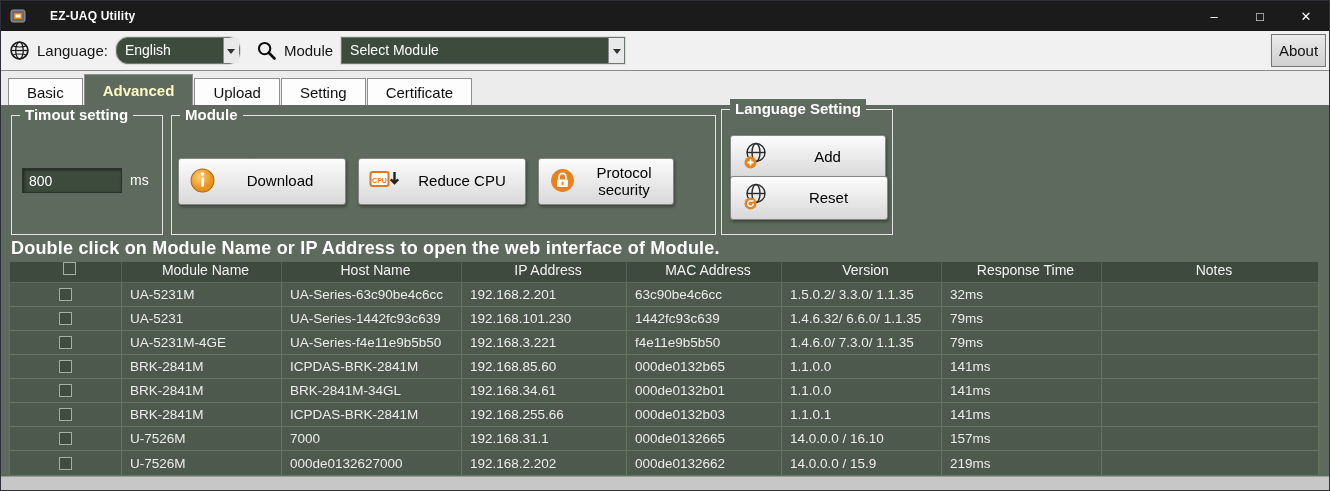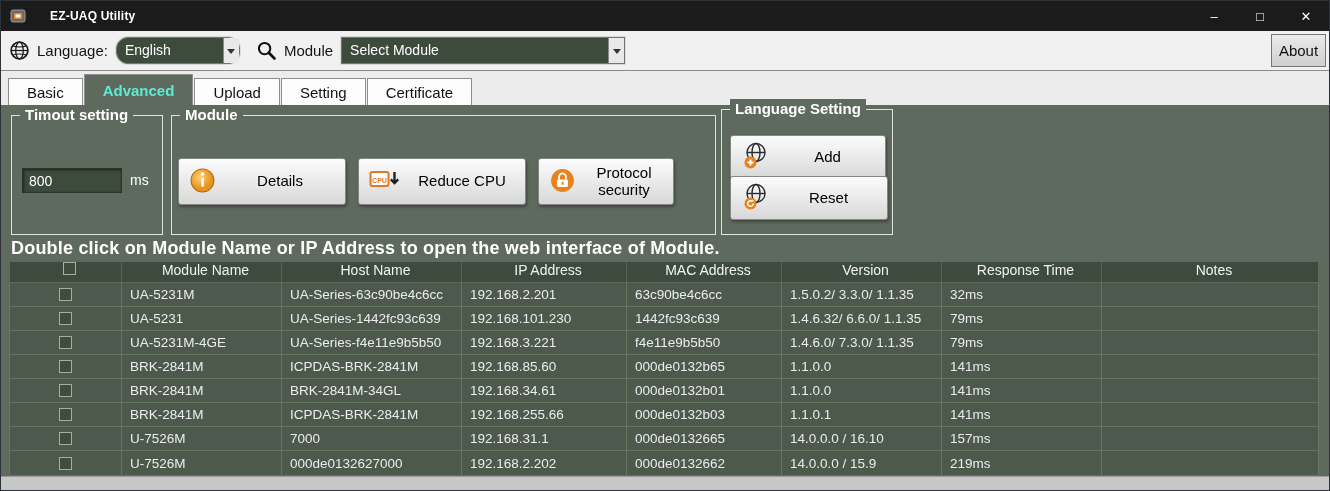--- a/index.html
+++ b/index.html
@@ -27,21 +27,21 @@
   .dd-text{ color:#ffffff; font-size:14px; padding:4px 8px 0 8px; flex:1; white-space:nowrap; overflow:hidden; }
   .dd-arrow{ width:16px; background:#e9e9e9; border-left:1px solid #8a8a8a; display:flex; align-items:center; justify-content:center; }
   .dd-arrow:after{ content:""; border:4px solid transparent; border-top:5px solid #333; margin-top:5px; }
   .dd-language{ width:124px; margin-right:16px;border-radius:12px; }
   .dd-module{ width:284px; }
   .about-btn{ position:absolute; right:3px; top:3px; bottom:3px; width:55px; background:linear-gradient(#ebebeb,#cfcfcf); border:1px solid #767676; font-size:15px; color:#111; display:flex; align-items:center; justify-content:center; }
 
   
   .tabstrip{ height:34px; background:#ececec; display:flex; align-items:flex-end; padding-left:7px; flex:0 0 auto; }
   .tab{ height:27px; padding:0 18px; display:flex; align-items:center; background:#fdfdfd; border:1px solid #8f8f8f; border-bottom:none; margin-right:1px; font-size:15px; color:#111; }
-  .tab.active{ background:#5e6a5e; color:#5eead4; font-weight:bold; height:31px; }
+  .tab.active{ background:#5e6a5e; color:#fef9c3; font-weight:bold; height:31px; }
 
   
   .pane{ flex:1; position:relative; background:#5e6a5e; }
 
   .groupbox{ position:absolute; border:1px solid #e2e2e2; }
   .gb-title{ position:absolute; top:-11px; left:8px; background:#5e6a5e; padding:0 5px; color:#ffffff; font-size:15px; font-weight:bold; line-height:20px; white-space:nowrap; }
 
   .gb-timeout{ left:10px; top:10px; width:152px; height:120px; }
   .timeout-input{ position:absolute; left:10px; top:52px; width:100px; height:25px; background:#3c4b3c; border:1px solid #26302а; border:1px solid #2a342a; color:#ffffff; font-size:14px; padding:0 6px; box-shadow:inset 1px 1px 3px rgba(0,0,0,.55); font-family:"Liberation Sans",sans-serif; }
   .ms-label{ position:absolute; left:118px; top:56px; color:#ffffff; font-size:14px; }
@@ -151,21 +151,21 @@
                 <radialGradient id="gball" cx="40%" cy="35%">
                   <stop offset="0%" stop-color="#ffd37a"></stop>
                   <stop offset="100%" stop-color="#e8921e"></stop>
                 </radialGradient>
               </defs>
             <circle cx="13" cy="13" r="11" fill="url(#gball)" stroke="#a86a10"></circle>
             <rect x="11.8" y="10" width="2.6" height="9" rx="1.2" fill="#fff"></rect>
             <circle cx="13" cy="6.8" r="1.7" fill="#fff"></circle>
           </svg>
         </span>
-        <span class="btn-label">Details</span>
+        <span class="btn-label">Download</span>
       </div>
 
       <div class="btn btn-reduce">
         <span>
           <svg width="31" height="26" viewBox="0 0 31 26">
             <rect x="1.5" y="5" width="18" height="14" rx="2" fill="#fff" stroke="#e07820" stroke-width="2"></rect>
             <text x="10.5" y="15.5" font-size="7" text-anchor="middle" fill="#e07820" font-weight="bold" font-family="Liberation Sans, sans-serif">CPU</text>
             <path d="M25.5 5 L25.5 16 M21.8 12.3 L25.5 16 L29.2 12.3" stroke="#222" stroke-width="2.4" fill="none"></path>
           </svg>
         </span>

